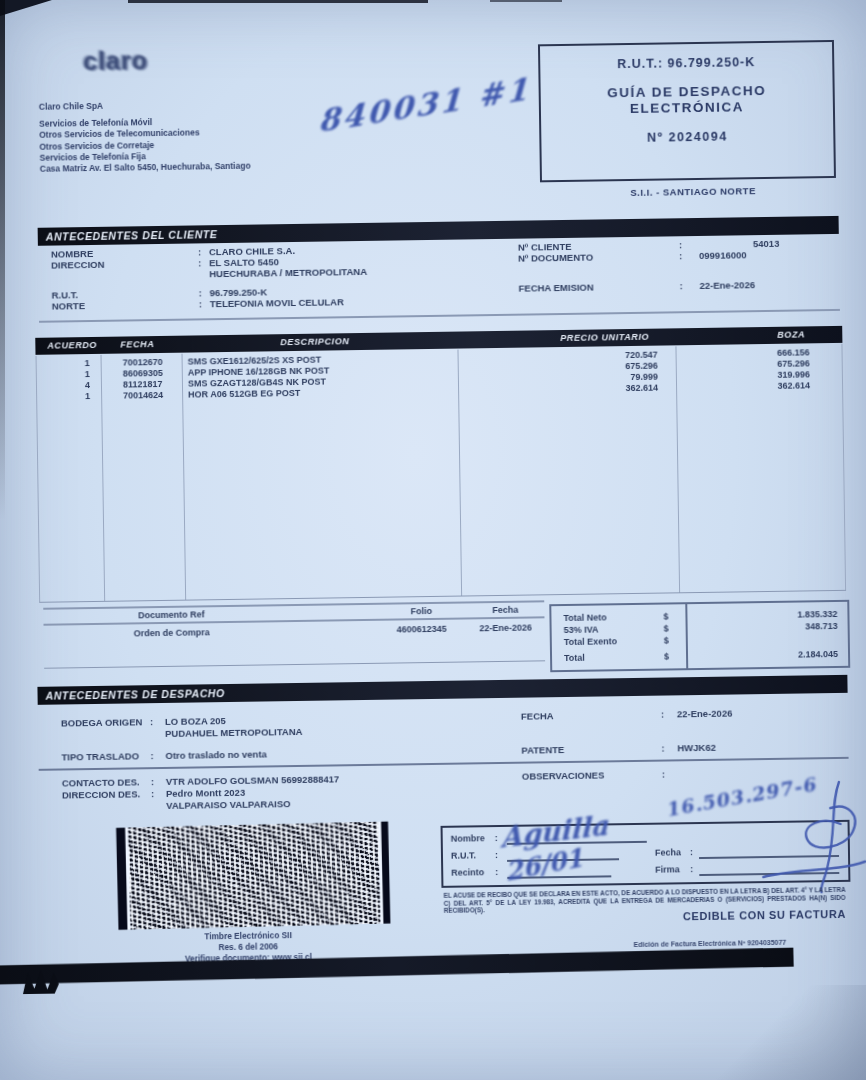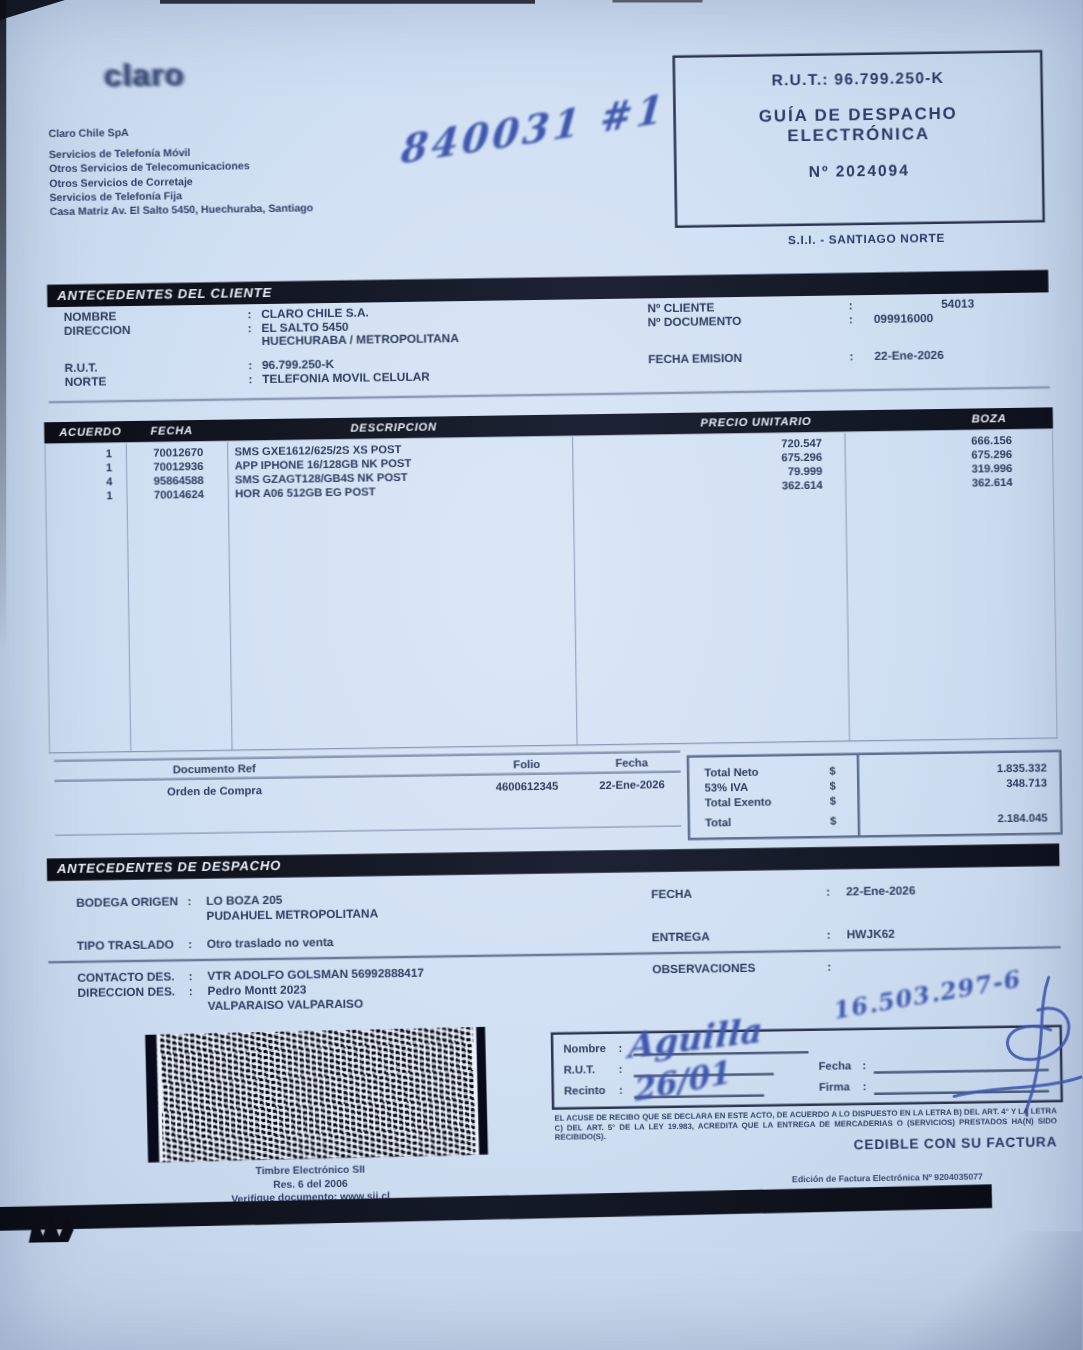--- a/index.html
+++ b/index.html
@@ -144,28 +144,28 @@
 
     <div>
       <span class="abs val f9" style="left:60px;top:353px;width:32px;text-align:right;">1</span>
       <span class="abs val f9" style="left:125px;top:353px;">70012670</span>
       <span class="abs val f9" style="left:190px;top:353px;">SMS GXE1612/625/2S XS POST</span>
       <span class="abs val f9" style="left:560px;top:353px;width:100px;text-align:right;">720.547</span>
       <span class="abs val f9" style="left:712px;top:353px;width:100px;text-align:right;">666.156</span>
     </div>
     <div>
       <span class="abs val f9" style="left:60px;top:364px;width:32px;text-align:right;">1</span>
-      <span class="abs val f9" style="left:125px;top:364px;">70012936</span>
+      <span class="abs val f9" style="left:125px;top:364px;">86069305</span>
       <span class="abs val f9" style="left:190px;top:364px;">APP IPHONE 16/128GB NK POST</span>
       <span class="abs val f9" style="left:560px;top:364px;width:100px;text-align:right;">675.296</span>
       <span class="abs val f9" style="left:712px;top:364px;width:100px;text-align:right;">675.296</span>
     </div>
     <div>
       <span class="abs val f9" style="left:60px;top:375px;width:32px;text-align:right;">4</span>
-      <span class="abs val f9" style="left:125px;top:375px;">95864588</span>
+      <span class="abs val f9" style="left:125px;top:375px;">81121817</span>
       <span class="abs val f9" style="left:190px;top:375px;">SMS GZAGT128/GB4S NK POST</span>
       <span class="abs val f9" style="left:560px;top:375px;width:100px;text-align:right;">79.999</span>
       <span class="abs val f9" style="left:712px;top:375px;width:100px;text-align:right;">319.996</span>
     </div>
     <div>
       <span class="abs val f9" style="left:60px;top:386px;width:32px;text-align:right;">1</span>
       <span class="abs val f9" style="left:125px;top:386px;">70014624</span>
       <span class="abs val f9" style="left:190px;top:386px;">HOR A06 512GB EG POST</span>
       <span class="abs val f9" style="left:560px;top:386px;width:100px;text-align:right;">362.614</span>
       <span class="abs val f9" style="left:712px;top:386px;width:100px;text-align:right;">362.614</span>
@@ -205,21 +205,21 @@
     <span class="abs val f95" style="left:162px;top:724px;">PUDAHUEL   METROPOLITANA</span>
 
     <span class="abs lbl f95" style="left:58px;top:746px;">TIPO TRASLADO</span>
     <span class="abs lbl f95" style="left:147px;top:746px;">:</span>
     <span class="abs val f95" style="left:162px;top:746px;">Otro traslado no venta</span>
 
     <span class="abs lbl f95" style="left:518px;top:712px;">FECHA</span>
     <span class="abs lbl f95" style="left:658px;top:712px;">:</span>
     <span class="abs val f95" style="left:674px;top:712px;">22-Ene-2026</span>
 
-    <span class="abs lbl f95" style="left:518px;top:746px;">ENTREGA</span>
+    <span class="abs lbl f95" style="left:518px;top:746px;">PATENTE</span>
     <span class="abs lbl f95" style="left:658px;top:746px;">:</span>
     <span class="abs val f95" style="left:674px;top:746px;text-align:right;">HWJK62</span>
 
     <div class="thinline" style="left:35px;top:763px;width:810px;height:2px;background:#6b7a99;"></div>
 
     <span class="abs lbl f95" style="left:58px;top:772px;">CONTACTO DES.</span>
     <span class="abs lbl f95" style="left:147px;top:772px;">:</span>
     <span class="abs val f95" style="left:162px;top:772px;">VTR ADOLFO GOLSMAN 56992888417</span>
 
     <span class="abs lbl f95" style="left:58px;top:784px;">DIRECCION DES.</span>

